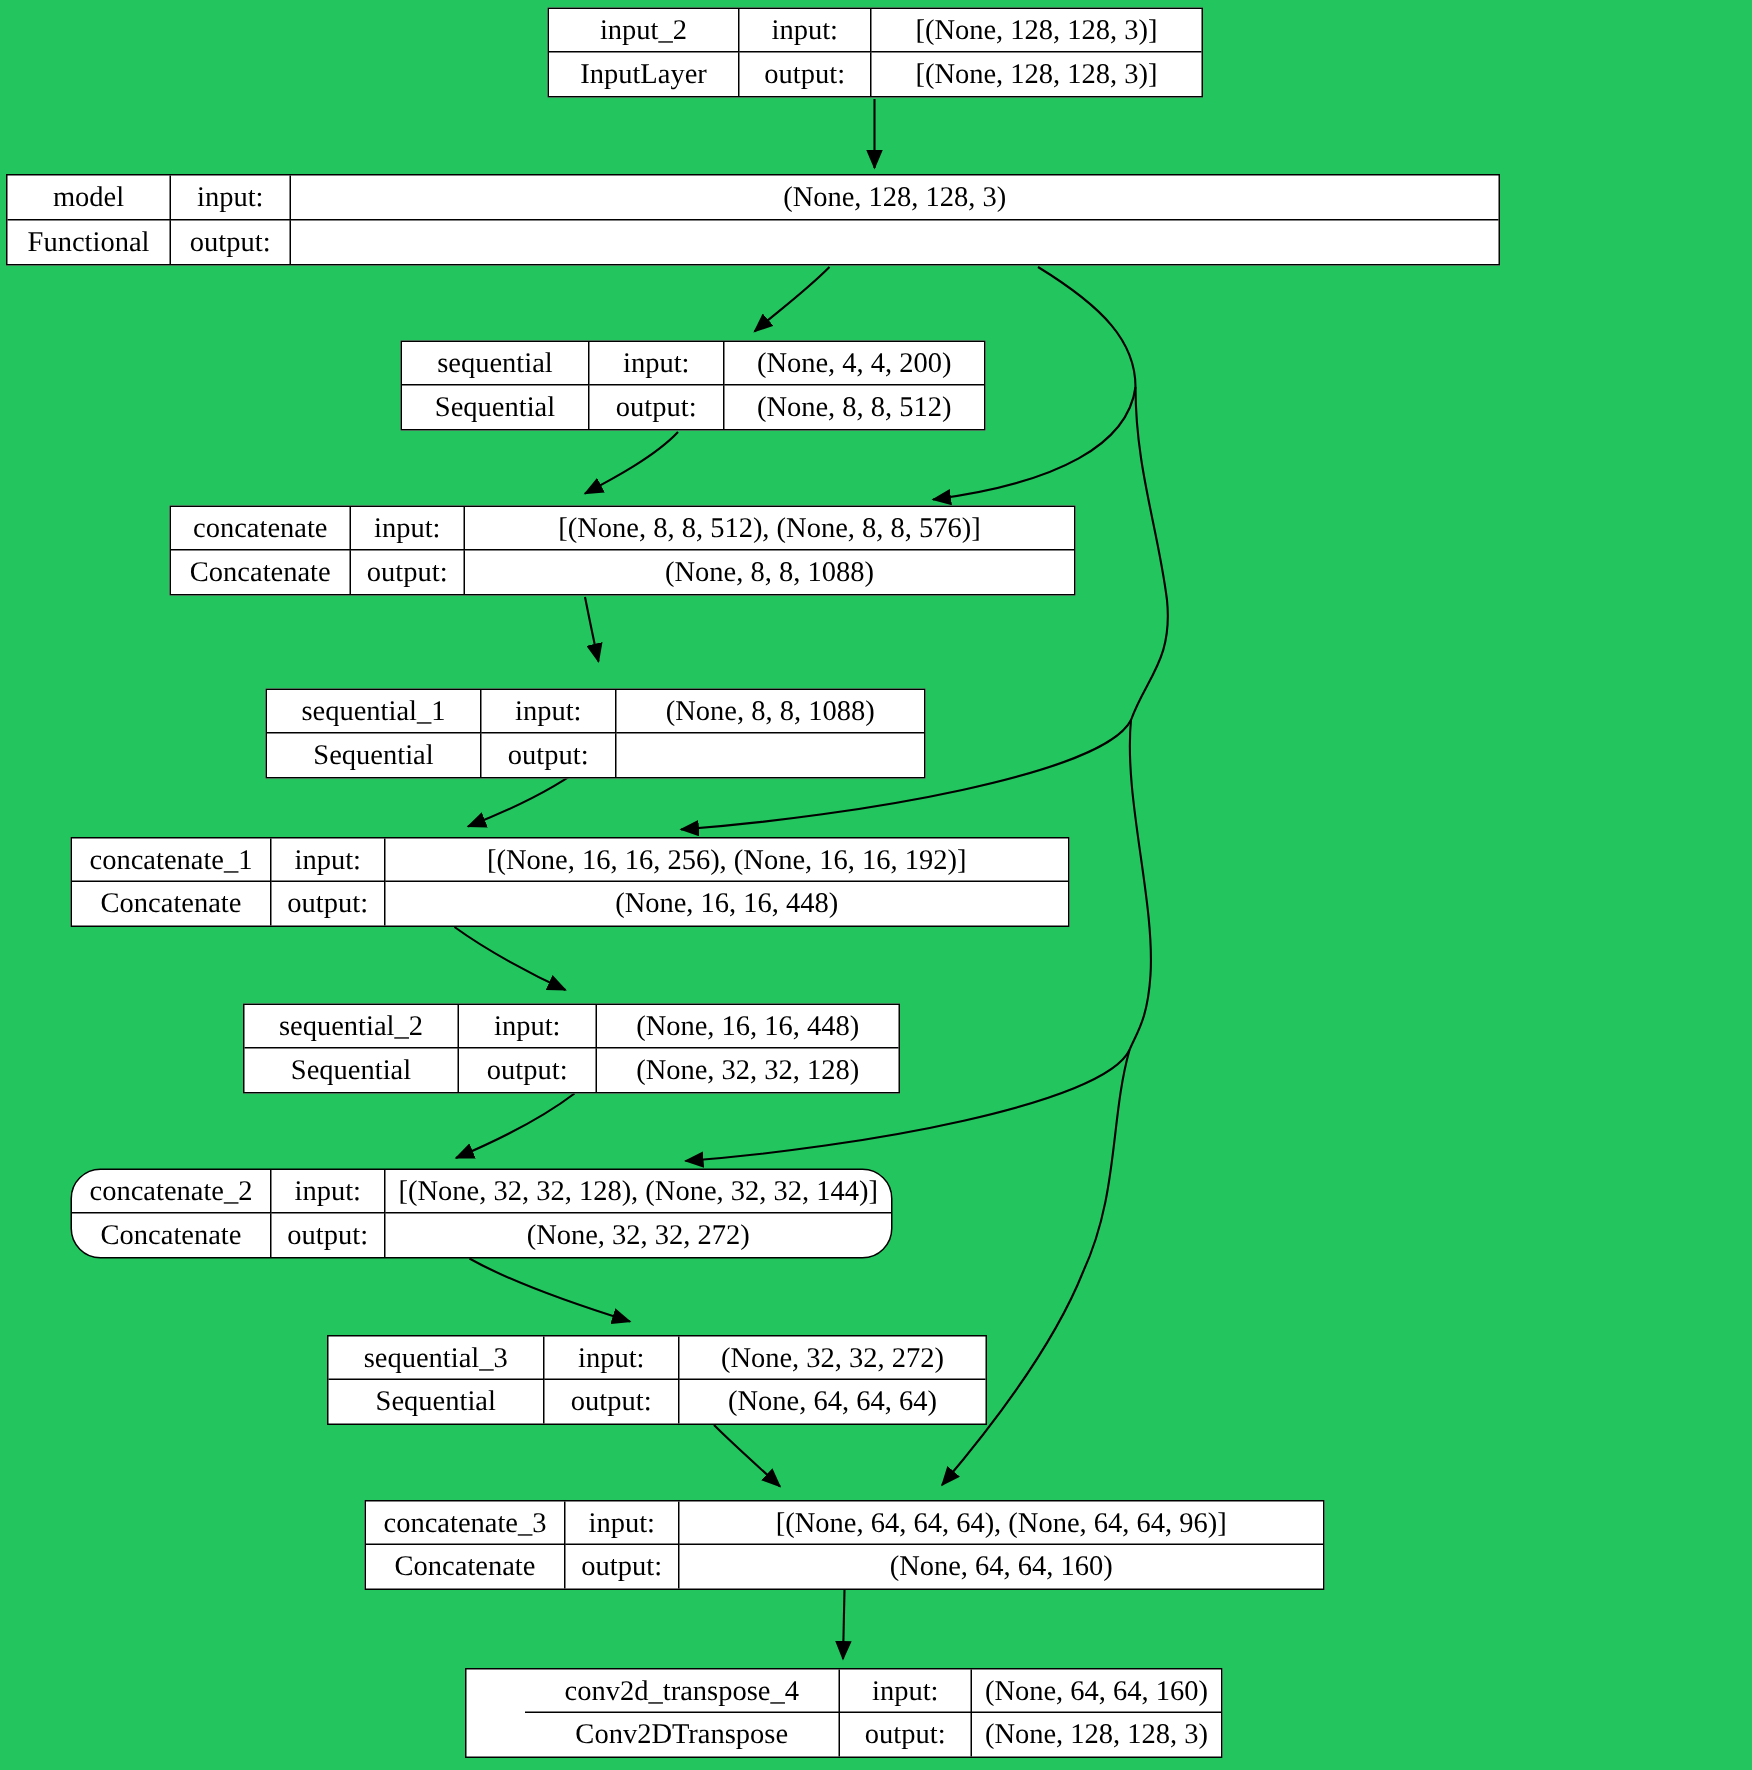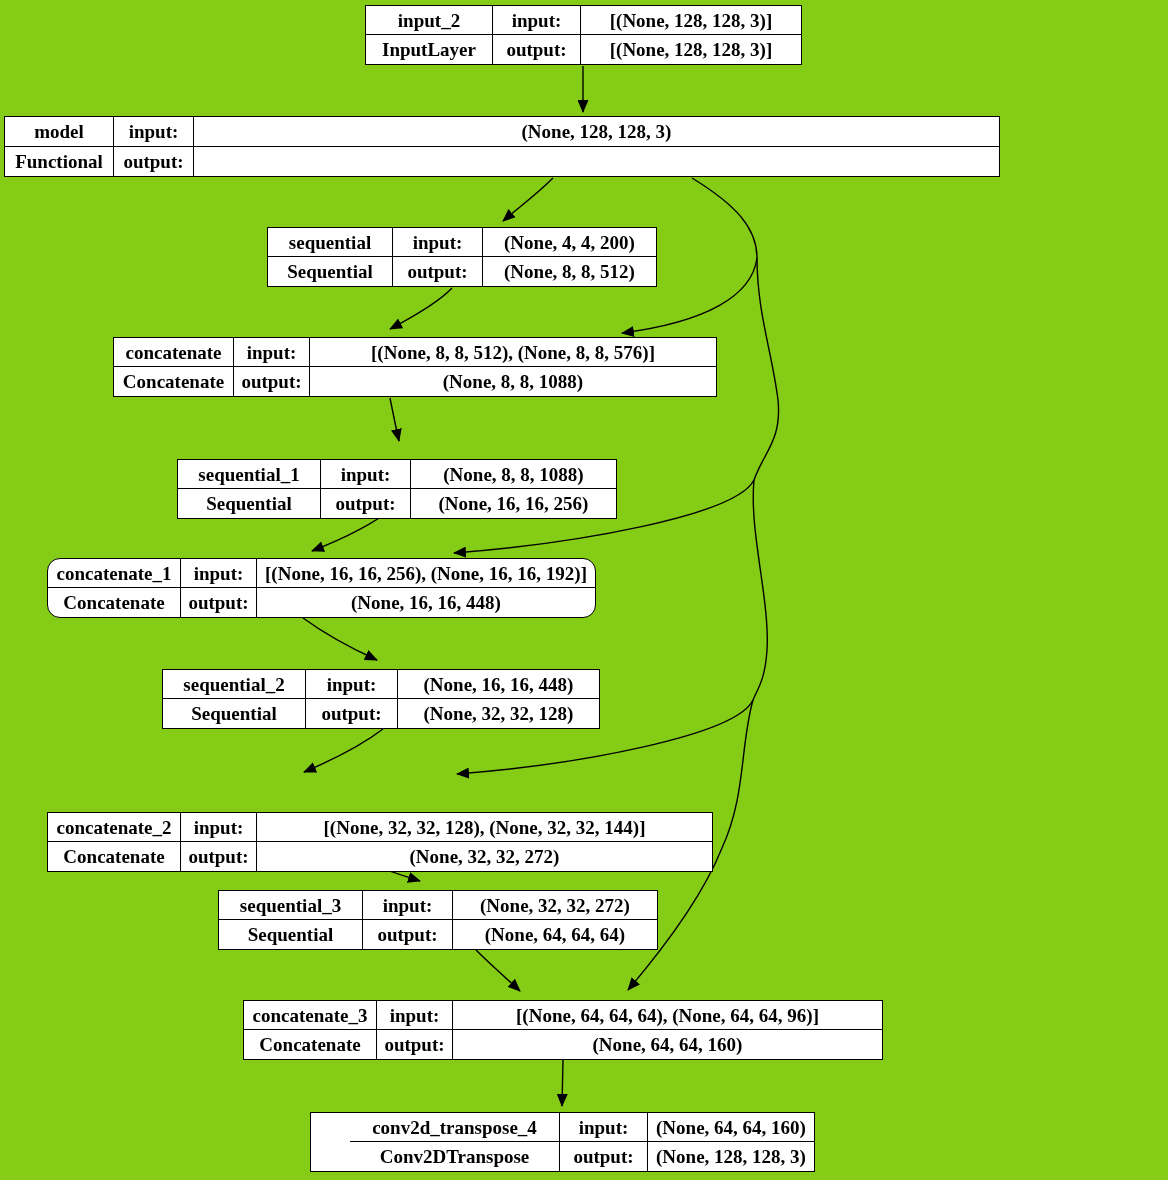--- a/index.html
+++ b/index.html
@@ -1,24 +1,23 @@
 <!DOCTYPE html>
 <html><head>
 <meta charset="utf-8">
 <style>
   html, body { margin: 0; padding: 0; background: #ffffff; }
   #canvas {
     position: relative;
     width: 1168px;
     height: 1180px;
-    background: #84cc16;
+    background: #22c55e;
     font-family: "Liberation Serif", "DejaVu Serif", serif;
     color: #000000;
     overflow: hidden;
-    font-weight: bold;
   }
   #edges {
     position: absolute;
     left: 0; top: 0;
     width: 1168px; height: 1180px;
     pointer-events: none;
   }
   .node {
     position: absolute;
     display: grid;
@@ -108,42 +107,41 @@
     <div class="cell cr">output:</div>
     <div class="cell">(None, 8, 8, 1088)</div>
   </div>
 
   <div class="node" style="left:177px; top:459px; width:440px; height:60px; --c1:143px; --c2:90px;">
     <div class="cell cb cr">sequential_1</div>
     <div class="cell cb cr">input:</div>
     <div class="cell cb">(None, 8, 8, 1088)</div>
     <div class="cell cr">Sequential</div>
     <div class="cell cr">output:</div>
-    <div class="cell">(None, 16, 16, 256)</div>
   </div>
 
-  <div class="node" style="left:47px; top:558px; width:549px; height:60px;border-radius:13px; --c1:133px; --c2:76px;">
+  <div class="node" style="left:47px; top:558px; width:666px; height:60px; --c1:133px; --c2:76px;">
     <div class="cell cb cr">concatenate_1</div>
     <div class="cell cb cr">input:</div>
     <div class="cell cb">[(None, 16, 16, 256), (None, 16, 16, 192)]</div>
     <div class="cell cr">Concatenate</div>
     <div class="cell cr">output:</div>
     <div class="cell">(None, 16, 16, 448)</div>
   </div>
 
   <div class="node" style="left:162px; top:669px; width:438px; height:60px;text-align:center; --c1:143px; --c2:92px;">
     <div class="cell cb cr">sequential_2</div>
     <div class="cell cb cr">input:</div>
     <div class="cell cb">(None, 16, 16, 448)</div>
     <div class="cell cr">Sequential</div>
     <div class="cell cr">output:</div>
     <div class="cell">(None, 32, 32, 128)</div>
   </div>
 
-  <div class="node" style="left:47px; top:812px; width:666px; height:60px; --c1:133px; --c2:76px;">
+  <div class="node" style="left:47px; top:779px; width:548px; height:60px;border-radius:20px; --c1:133px; --c2:76px;">
     <div class="cell cb cr">concatenate_2</div>
     <div class="cell cb cr">input:</div>
     <div class="cell cb">[(None, 32, 32, 128), (None, 32, 32, 144)]</div>
     <div class="cell cr">Concatenate</div>
     <div class="cell cr">output:</div>
     <div class="cell">(None, 32, 32, 272)</div>
   </div>
 
   <div class="node" style="left:218px; top:890px; width:440px; height:60px; --c1:144px; --c2:90px;">
     <div class="cell cb cr">sequential_3</div>

